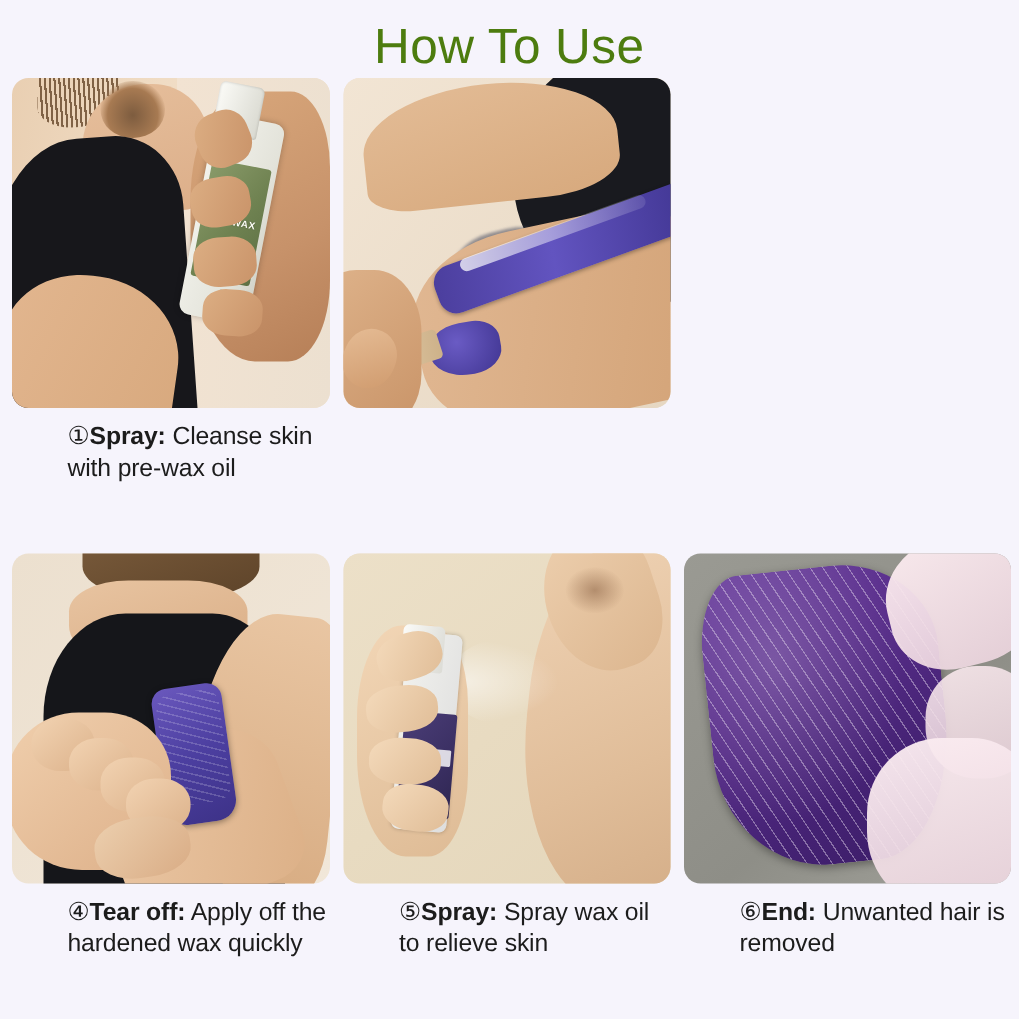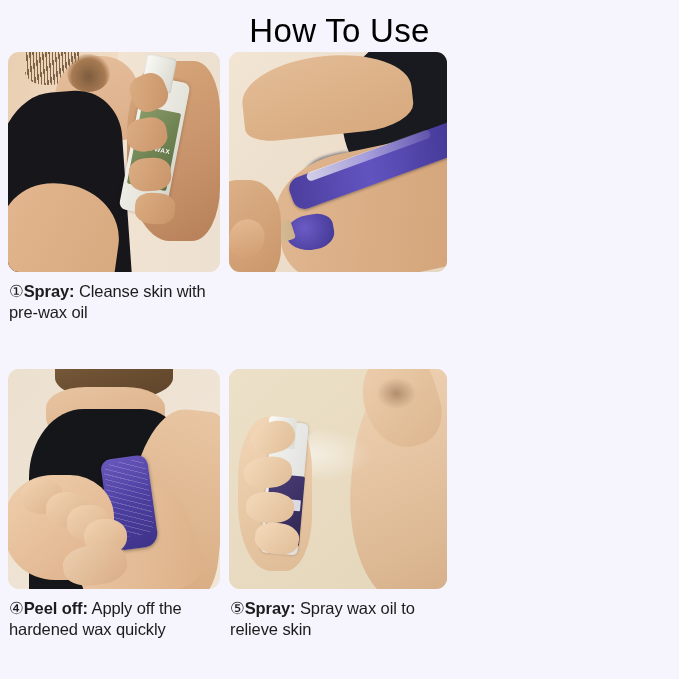--- a/index.html
+++ b/index.html
@@ -8,21 +8,21 @@
   body {
     background:#f6f4fc;
     font-family:"Liberation Sans", sans-serif;
     overflow:hidden;
   }
   .page { position:relative; width:679px; height:679px; background:#f6f4fc; }
 
   
   .title {
     text-align:center;
-    color:#000000;
+    color:#4d7c0f;
     font-size:33px;
     font-weight:400;
     letter-spacing:0.3px;
     padding-top:11px;
     height:52px;
     line-height:40px;
   }
 
   
   .grid {
@@ -43,20 +43,21 @@
     overflow:hidden;
     background:#e8e2d8;
   }
   .caption {
     font-size:16.5px;
     line-height:21px;
     color:#1c1c1c;
     padding:9px 2px 0 1px;
     height:86px;
     letter-spacing:-0.1px;
+    margin-left:36px;
   }
   .caption .num { font-weight:400; }
   .caption .lead { font-weight:bold; }
 
   
   .layer { position:absolute; }
 
   
   .p1 { background:linear-gradient(100deg,#e9cfb2 0%,#f0dcc4 40%,#efe2d2 100%); }
   .p1 .bg-right { left:52%; top:0; width:48%; height:100%;
@@ -492,21 +493,21 @@
         <div class="layer waxstrip"></div>
         <div class="layer waxtex"></div>
         <div class="layer fist"></div>
         <div class="layer knuck k1"></div>
         <div class="layer knuck k2"></div>
         <div class="layer knuck k3"></div>
         <div class="layer knuck k4"></div>
         <div class="layer thumb2"></div>
       </div>
       <p class="caption">
-        <span class="num">④</span><span class="lead">Peel off:</span><span> Apply off the hardened wax quickly</span>
+        <span class="num">④</span><span class="lead">Tear off:</span><span> Apply off the hardened wax quickly</span>
       </p>
     </div>
 
     <div class="cell">
       <div class="photo p5">
         <div class="layer backdrop"></div>
         <div class="layer body"></div>
         <div class="layer arm"></div>
         <div class="layer pitshade"></div>
         <div class="layer mist"></div>
@@ -519,15 +520,27 @@
         <div class="layer finger2 g1"></div>
         <div class="layer finger2 g2"></div>
         <div class="layer finger2 g3"></div>
         <div class="layer finger2 g4"></div>
       </div>
       <p class="caption">
         <span class="num">⑤</span><span class="lead">Spray:</span><span> Spray wax oil to relieve skin</span>
       </p>
     </div>
 
+    <div class="cell">
+      <div class="photo p6">
+        <div class="layer strip"></div>
+        <div class="layer hairs"></div>
+        <div class="layer glovetop"></div>
+        <div class="layer glovebot2"></div>
+        <div class="layer glovebot"></div>
+      </div>
+      <p class="caption">
+        <span class="num">⑥</span><span class="lead">End:</span><span> Unwanted hair is removed</span>
+      </p>
+    </div>
   </div>
 
 </div>
 
 </body></html>

